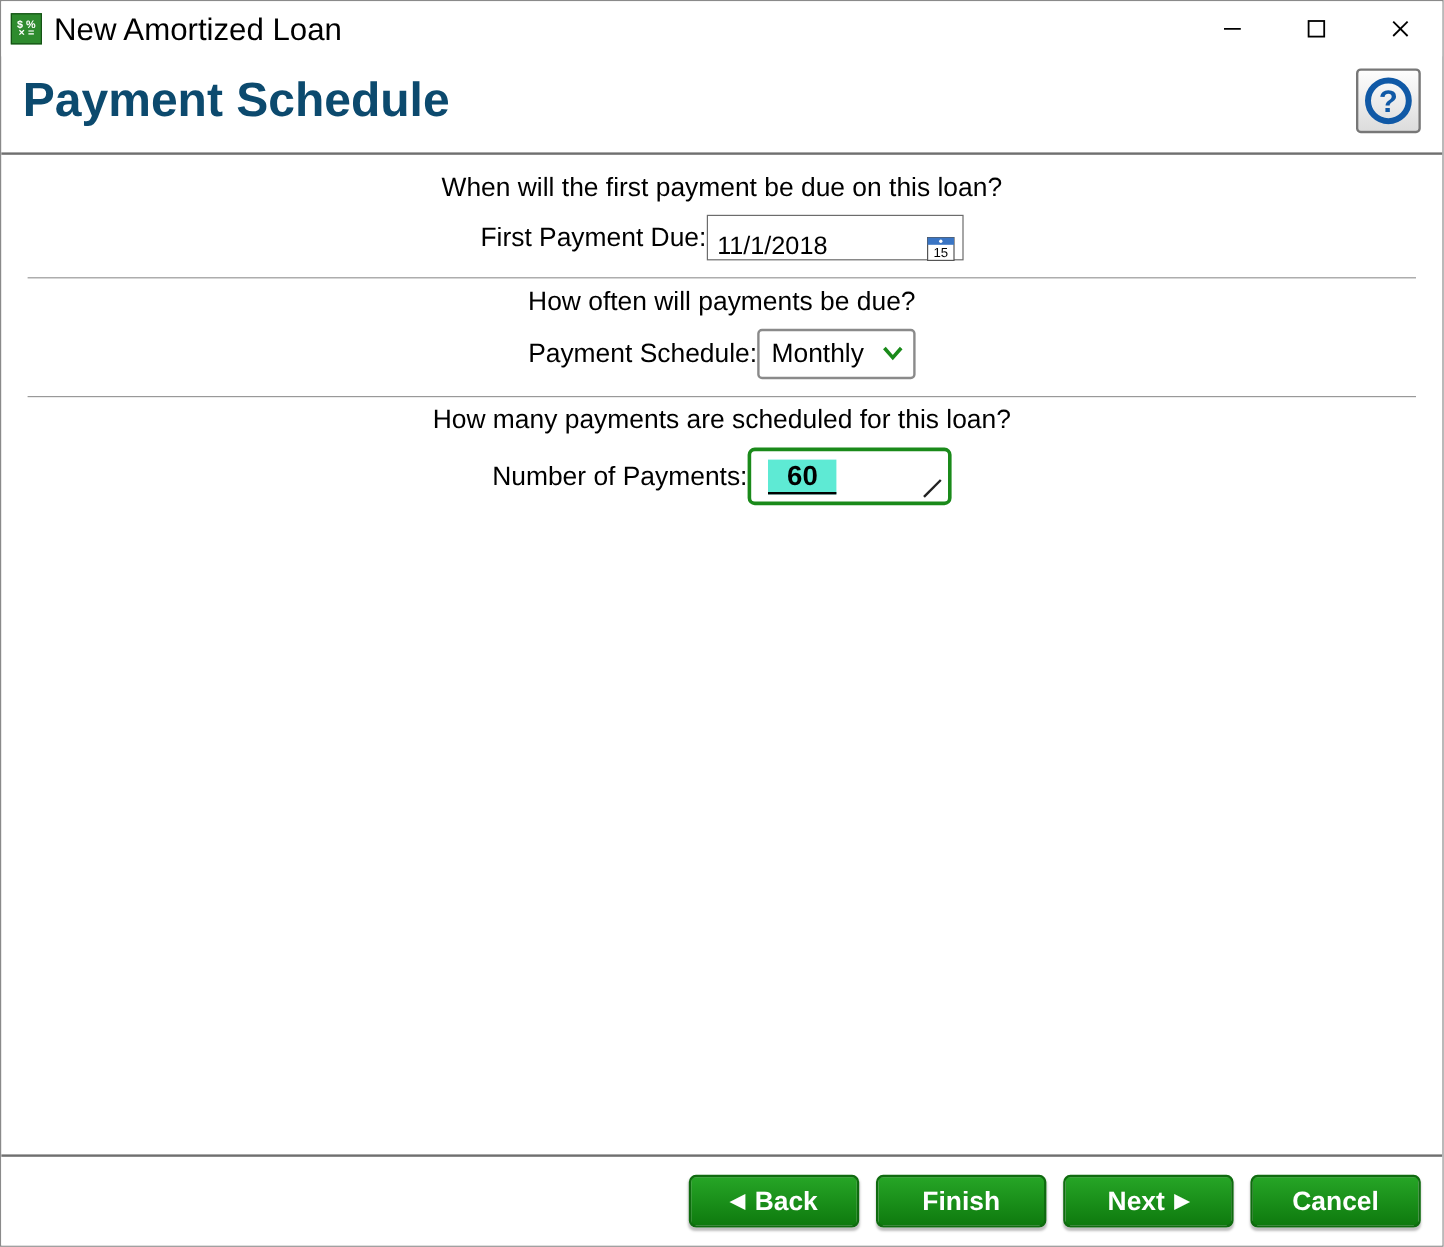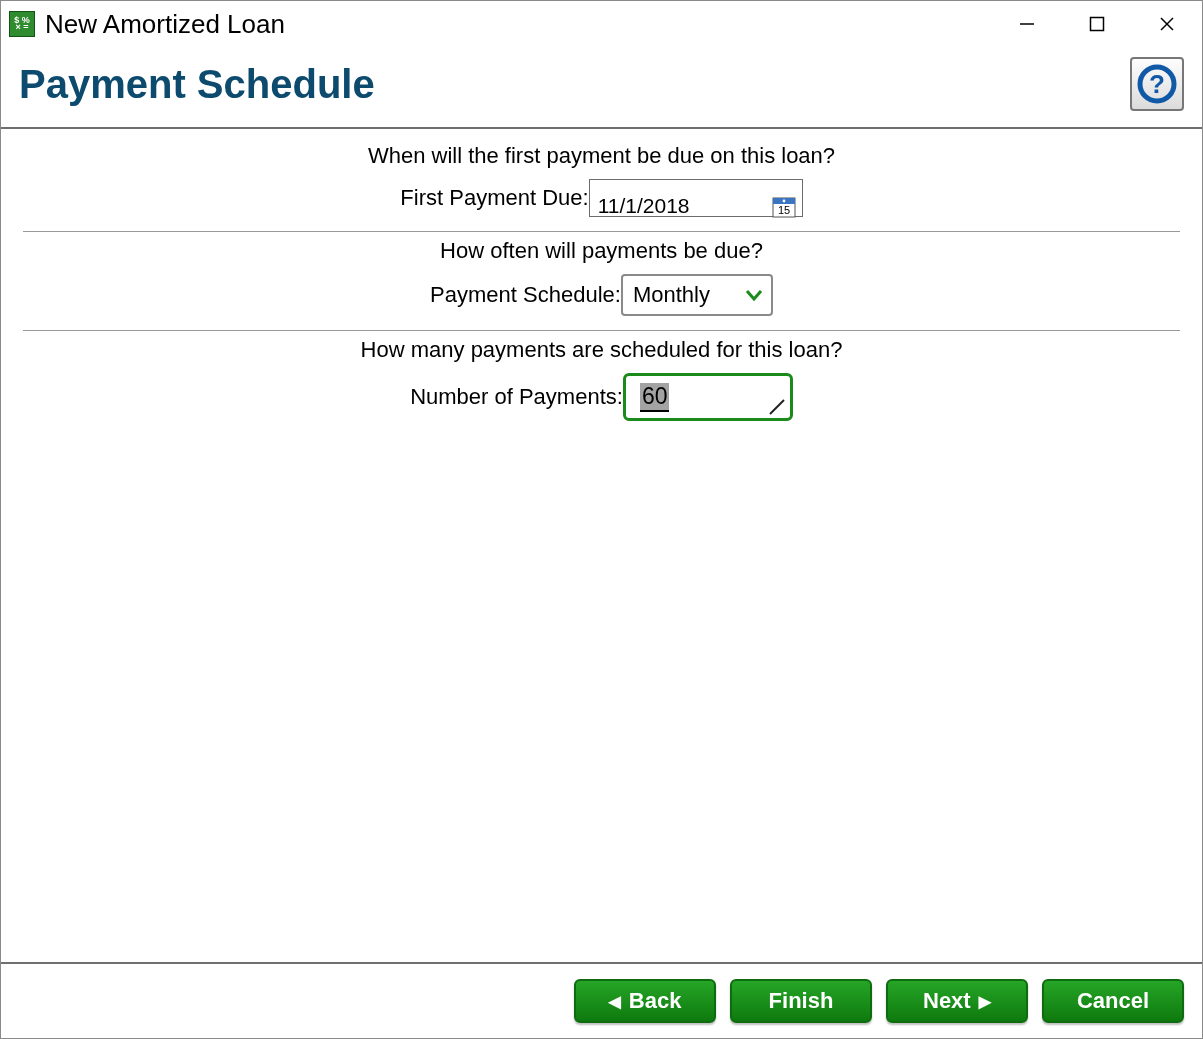--- a/index.html
+++ b/index.html
@@ -92,44 +92,45 @@
   .date-cal {
     width:28px; height:28px;
     display:flex; align-items:center; justify-content:center;margin-left:17px;
   }
 
   
   .select-box {
     display:flex; align-items:center;
     border:2px solid #8a8a8a;
     border-radius:4px;
-    height:42px; width:152px;
+    height:42px; width:132px;
     padding:0 8px 0 10px;
     background:#fff;
     justify-content:space-between;
   }
   .select-val { font-size:22px; }
   .chev { color:#1a8a1a; font-size:20px; font-weight:bold; }
 
   
   .num-box {
     display:flex; align-items:center;
     border:3px solid #1a8a1a;
     border-radius:6px;
     height:48px; width:170px;
     padding:0 8px 0 14px;
     background:#fff;
     justify-content:space-between;
     position:relative;
   }
   .num-val {
     font-size:23px;
-    background:#a3a3a3;
+    background:#5eead4;
     border-bottom:2px solid #000;
-    padding:0 2px;
+    padding:0 16px;
+    font-weight:bold;
   }
   .num-corner {
     position:absolute; right:4px; bottom:2px;
     width:20px; height:20px;
   }
 
   
   .footer {
     height:76px;
     display:flex; align-items:center; justify-content:flex-end;

